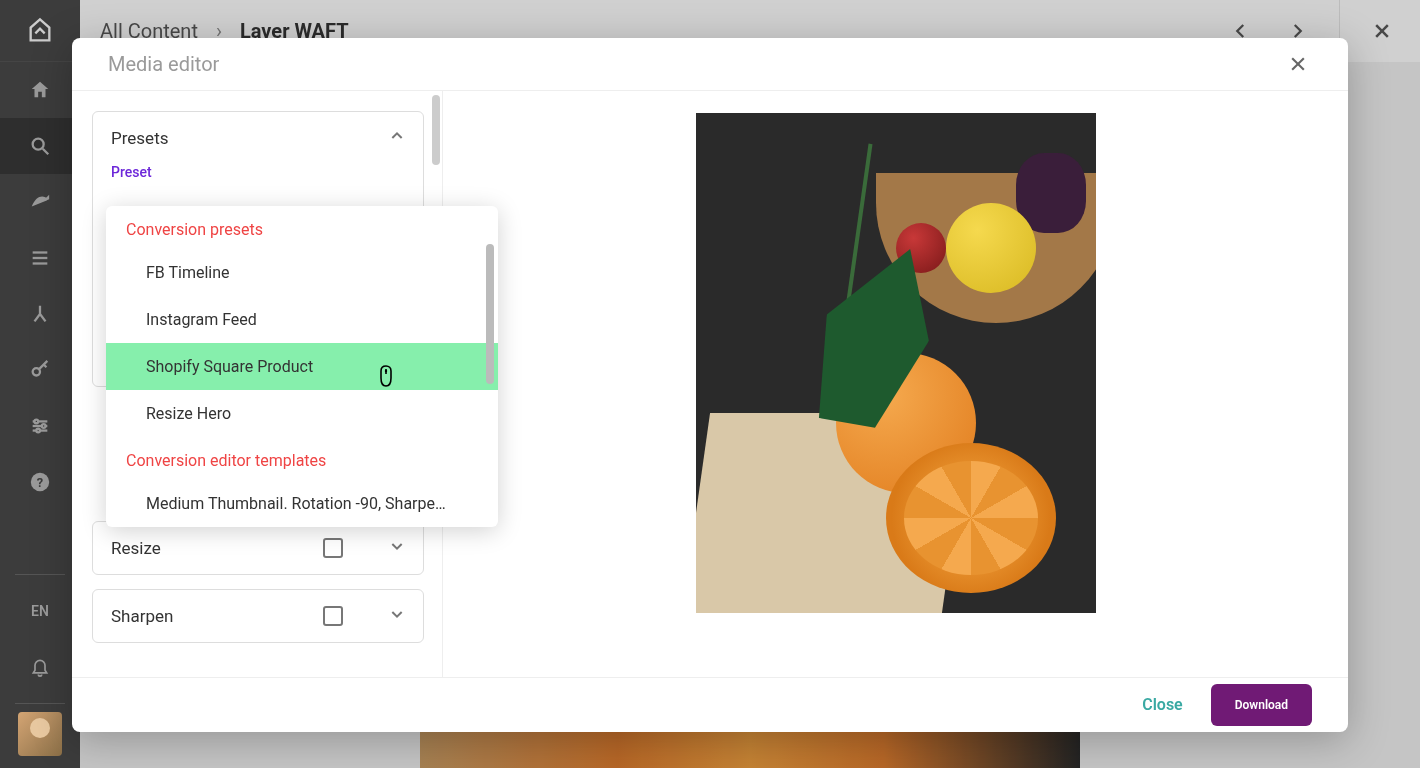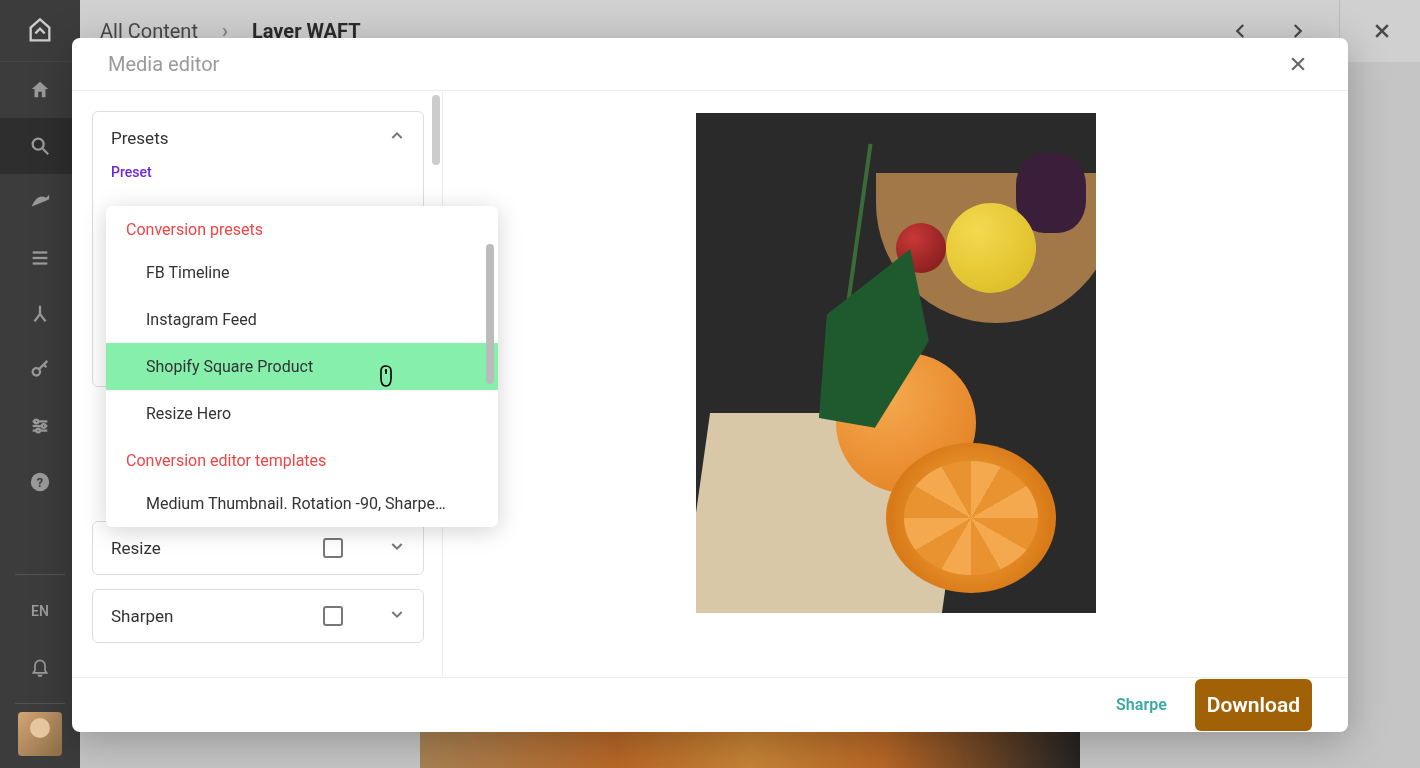--- a/index.html
+++ b/index.html
@@ -12,21 +12,21 @@
 .left-rail .rail-item.dark { background: #2e2e2e; }
 .left-rail .rail-item svg, .left-rail .rail-icon { color: #9a9a9a; }
 .left-rail .rail-text { color: #9a9a9a; font-size: 14px; font-weight: 600; }
 .left-rail .spacer { flex: 1; }
 .left-rail .avatar { width: 44px; height: 44px; border-radius: 4px; background: linear-gradient(135deg, #d4a574 0%, #8b6f47 100%); margin-bottom: 12px; position: relative; overflow: hidden; }
 .left-rail .avatar::after { content: ""; position: absolute; top: 6px; left: 12px; width: 20px; height: 20px; border-radius: 50%; background: #e8c8a0; }
 .left-rail .divider { width: 50px; height: 1px; background: #555; margin: 8px 0; }
 
 
 .top-bar { position: absolute; left: 80px; top: 0; right: 0; height: 62px; background: #f5f5f5; display: flex; align-items: center; padding: 0 20px; }
-.breadcrumb { display: flex; align-items: flex-end; gap: 24px; font-size: 20px; color: #555; }
+.breadcrumb { display: flex; align-items: flex-end; gap: 18px; font-size: 20px; color: #555; }
 .breadcrumb .current { font-weight: 700; color: #333; }
 .breadcrumb .sep { color: #888; }
 .top-bar .right-controls { margin-left: auto; display: flex; align-items: center; gap: 20px; }
 .top-bar .nav-arrow, .top-bar .close-x { width: 36px; height: 36px; display: flex; align-items: center; justify-content: center; color: #555; cursor: pointer; }
 .top-bar-divider { width: 1px; height: 62px; background: #ddd; margin: 0 4px; }
 
 
 .dim-overlay { position: absolute; left: 80px; top: 0; right: 0; bottom: 0; background: rgba(0,0,0,0.15); }
 
 
@@ -73,21 +73,21 @@
 .preview-img .stem { position: absolute; left: 160px; top: 30px; width: 4px; height: 180px; background: #3a6b3a; transform: rotate(8deg); }
 .preview-img .basket { position: absolute; right: -20px; top: 60px; width: 240px; height: 150px; border-radius: 0 0 120px 120px; background: #a37848; }
 .preview-img .fruit-y { position: absolute; right: 60px; top: 90px; width: 90px; height: 90px; border-radius: 50%; background: radial-gradient(circle at 35% 30%, #f5d94e, #d8b820); }
 .preview-img .fruit-r { position: absolute; right: 150px; top: 110px; width: 50px; height: 50px; border-radius: 50%; background: radial-gradient(circle at 35% 30%, #c83838, #7a1818); }
 .preview-img .fruit-d { position: absolute; right: 10px; top: 40px; width: 70px; height: 80px; border-radius: 40%; background: #3a1e3a; }
 .preview-img .bg-wall { position: absolute; inset: 0; height: 55%; background: #ddd; z-index: -1; }
 .preview-img .bg-table { position: absolute; left:0; right:0; bottom:0; height:45%; background:#1a1a1a; z-index:-1;}
 
 
 .btn-text { background: none; border: none; color: #3aa9a3; font-size: 16px; font-weight: 600; cursor: pointer; }
-.btn-primary { background: #a16207; border: none; color: #fff; font-size: 21px; font-weight: 600; padding: 14px 12px; border-radius: 6px; cursor: pointer; }
+.btn-primary { background: #701a75; border: none; color: #fff; font-size: 12px; font-weight: 600; padding: 14px 24px; border-radius: 6px; cursor: pointer; }
 </style>
 </head>
 <body>
 
 <div class="left-rail">
   <div class="logo">
     <svg width="28" height="28" viewBox="0 0 24 24" fill="none">
         <path d="M12 2 L20 9 L20 20 L4 20 L4 9 Z M8 14 L12 10 L16 14" stroke="#ccc" stroke-width="2" fill="none"></path>
       </svg>
   </div>
@@ -250,21 +250,21 @@
         <div class="fruit-r"></div>
         <div class="board"></div>
         <div class="orange1"></div>
         <div class="stem"></div>
         <div class="leaf"></div>
         <div class="orange-slice"></div>
       </div>
     </div>
   </div>
   <div class="modal-footer">
-    <button class="btn-text">Sharpe</button>
+    <button class="btn-text">Close</button>
     <button class="btn-primary">Download</button>
   </div>
 </div>
 
 <div class="dropdown">
   <div class="dropdown-scroll"></div>
   <div class="dd-group-label">Conversion presets</div>
   <div class="dd-item">FB Timeline</div>
   <div class="dd-item">Instagram Feed</div>
   <div class="dd-item hovered">Shopify Square Product</div>

